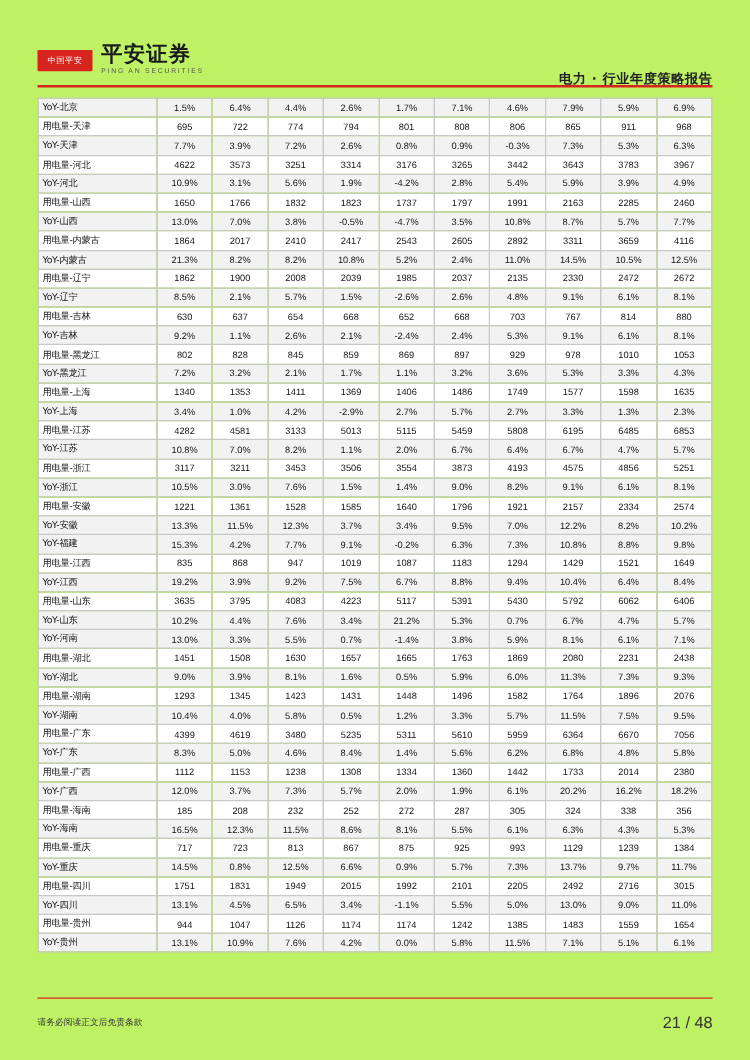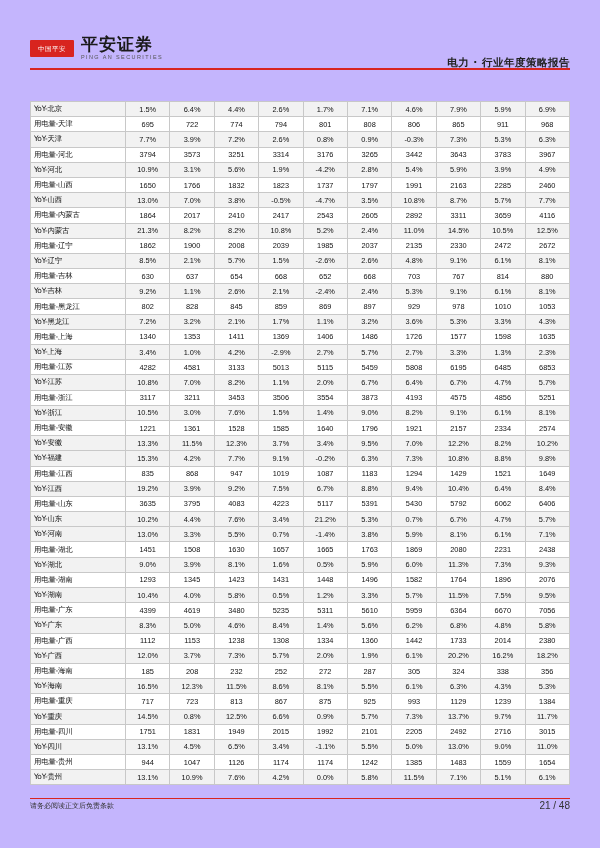--- a/index.html
+++ b/index.html
@@ -4,21 +4,21 @@
 <style>
   html,body{margin:0;padding:0;}
   body{
     width:600px;height:848px;
     background:#e8e8e8;
     font-family:"Liberation Sans", sans-serif;
   }
   .page{
     position:relative;
     width:600px;height:848px;
-    background:#c4b5fd;
+    background:#bef264;
     box-sizing:border-box;
   }
   
   .header{
     position:absolute;left:0;top:28px;right:0;height:40px;
   }
   .hdr-inner{
     display:flex;align-items:center;
     padding:0 30px 0 30px;height:40px;
   }
@@ -40,21 +40,21 @@
   .hdr-title{
     font-size:10.5px;color:#222222;font-weight:bold;letter-spacing:0.5px;
     font-family:"DejaVu Sans", sans-serif;
     margin-top:29px;
   }
   .hdr-rule{
     position:absolute;left:30px;right:30px;top:68px;height:2px;background:#d8241f;
   }
   
   .table-wrap{
-    position:absolute;left:30px;top:78px;width:540px;margin-top:23px;
+    position:absolute;left:30px;top:78px;width:540px;
   }
   table{
     border-collapse:collapse;width:540px;
     table-layout:fixed;
   }
   td{
     border:1px solid #c8c8c8;
     font-size:7.4px;
     color:#111111;
     height:14.2px;
@@ -76,29 +76,29 @@
   tr.alt td{background:#f2f2f2;}
   tr.plain td{background:#ffffff;}
   
   .footer{
     position:absolute;left:30px;right:30px;bottom:28px;height:22px;
   }
   .footer-rule{
     position:absolute;left:0;right:0;top:0;height:1px;background:#d8241f;
   }
   .footer-row{
-    position:absolute;left:0;right:0;top:2px;
+    position:absolute;left:0;right:0;top:12px;
     display:flex;align-items:center;
   }
   .footer-note{
     font-size:7px;color:#333333;font-family:"DejaVu Sans", sans-serif;
   }
   .footer-spacer{flex:1;}
   .footer-page{
-    font-size:10px;color:#333333;font-family:"Liberation Sans", sans-serif;margin-left:28px;
+    font-size:13px;color:#333333;font-family:"Liberation Sans", sans-serif;margin-left:28px;
   }
 </style>
 </head>
 <body>
 
 <div class="page">
 
   <div class="header">
     <div class="hdr-inner">
       <div class="logo-block">
@@ -151,21 +151,21 @@
             <td class="num">2.6%</td>
             <td class="num">0.8%</td>
             <td class="num">0.9%</td>
             <td class="num">-0.3%</td>
             <td class="num">7.3%</td>
             <td class="num">5.3%</td>
             <td class="num">6.3%</td>
           </tr>
           <tr class="plain">
             <td class="label">用电量-河北</td>
-            <td class="num">3794</td>
+            <td class="num">4622</td>
             <td class="num">3573</td>
             <td class="num">3251</td>
             <td class="num">3314</td>
             <td class="num">3176</td>
             <td class="num">3265</td>
             <td class="num">3442</td>
             <td class="num">3643</td>
             <td class="num">3783</td>
             <td class="num">3967</td>
           </tr>
@@ -313,21 +313,21 @@
             <td class="num">4.3%</td>
           </tr>
           <tr class="plain">
             <td class="label">用电量-上海</td>
             <td class="num">1340</td>
             <td class="num">1353</td>
             <td class="num">1411</td>
             <td class="num">1369</td>
             <td class="num">1406</td>
             <td class="num">1486</td>
-            <td class="num">1726</td>
+            <td class="num">1749</td>
             <td class="num">1577</td>
             <td class="num">1598</td>
             <td class="num">1635</td>
           </tr>
           <tr class="alt">
             <td class="label">YoY-上海</td>
             <td class="num">3.4%</td>
             <td class="num">1.0%</td>
             <td class="num">4.2%</td>
             <td class="num">-2.9%</td>

